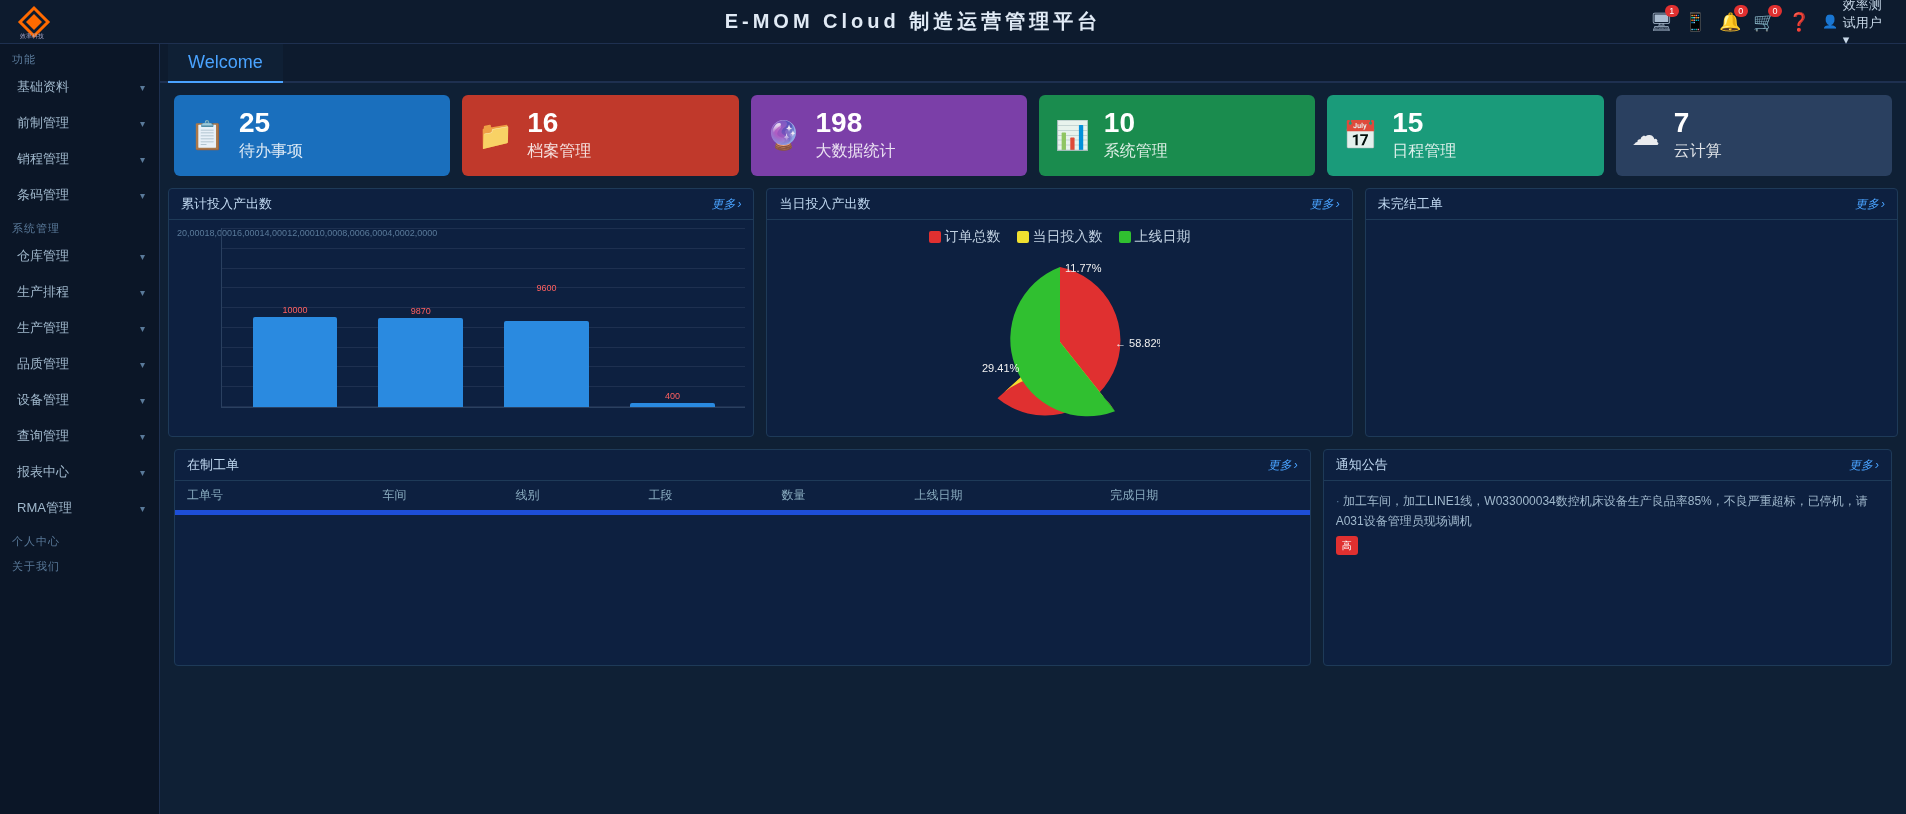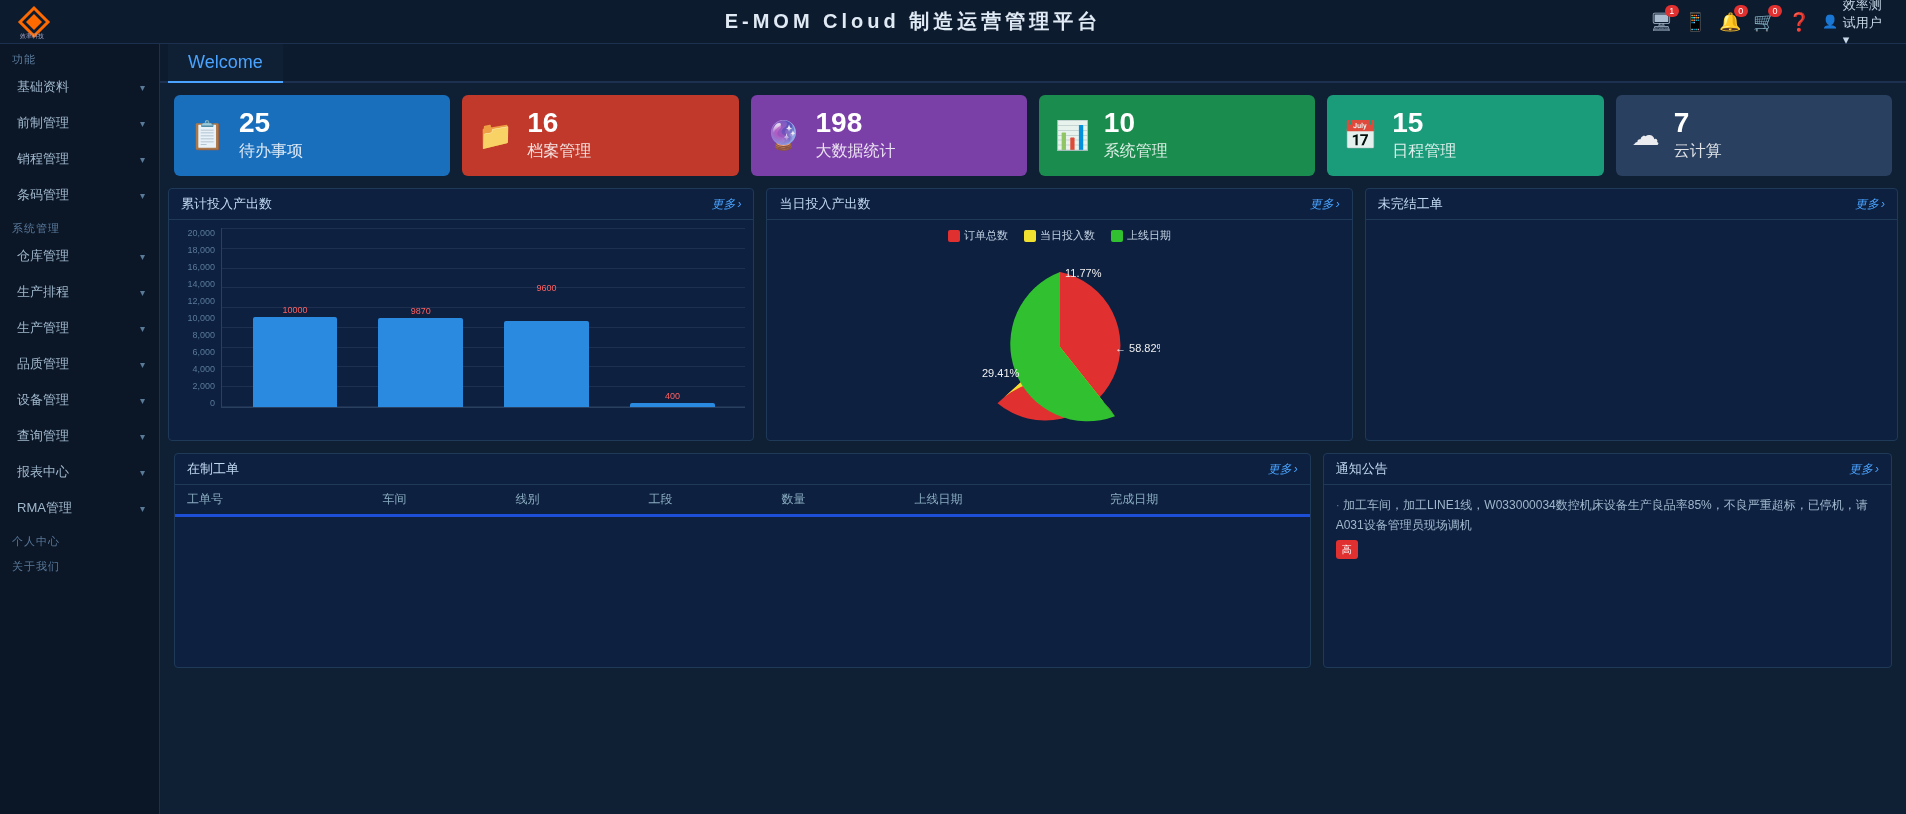--- a/index.html
+++ b/index.html
@@ -224,21 +224,21 @@
     }
     .notice-panel {
       flex: 1;
     }
 
     .table-header {
       display: flex;
       padding: 6px 8px;
       font-size: 12px;
       color: #8aacc0;
-      border-bottom: 3px solid #1d4ed8;
+      border-bottom: 5px solid #1d4ed8;
       gap: 0;
     }
     .table-col {
       flex: 1;
       padding: 0 4px;
     }
     .table-col.wide { flex: 1.5; }
 
     .notice-content {
       padding: 10px 12px;
@@ -413,21 +413,21 @@
         <div class="panel-header">
           <span>累计投入产出数</span>
           <span class="panel-more">
             <span>更多</span>
             <span>›</span>
           </span>
         </div>
         <div class="panel-body">
           <div style="position:relative; height:200px; padding-left:44px;">
 
-            <div style="position:absolute;left:0;top:0;bottom:20px;width:42px;display:flex;flex-direction:column;justify-content:space-between;font-size:9px;color:#5a7a9a;text-align:right;padding-right:4px;">
+            <div style="position:absolute;left:0;top:0;bottom:20px;width:42px;display:flex;flex-direction:row;justify-content:space-between;font-size:9px;color:#5a7a9a;text-align:right;padding-right:4px;">
               <span>20,000</span>
               <span>18,000</span>
               <span>16,000</span>
               <span>14,000</span>
               <span>12,000</span>
               <span>10,000</span>
               <span>8,000</span>
               <span>6,000</span>
               <span>4,000</span>
               <span>2,000</span>
@@ -488,21 +488,21 @@
       <div class="panel" style="flex:1.1">
         <div class="panel-header">
           <span>当日投入产出数</span>
           <span class="panel-more">
             <span>更多</span>
             <span>›</span>
           </span>
         </div>
         <div class="panel-body">
 
-          <div style="display:flex;gap:16px;font-size:11px;color:#c0d0e0;margin-bottom:9px;justify-content:center;">
+          <div style="display:flex;gap:16px;font-size:14px;color:#c0d0e0;margin-bottom:1px;justify-content:center;">
             <div style="display:flex;align-items:center;gap:4px;">
               <div style="width:12px;height:12px;background:#e03030;border-radius:2px;"></div>
               <span>订单总数</span>
             </div>
             <div style="display:flex;align-items:center;gap:4px;">
               <div style="width:12px;height:12px;background:#f0e030;border-radius:2px;"></div>
               <span>当日投入数</span>
             </div>
             <div style="display:flex;align-items:center;gap:4px;">
               <div style="width:12px;height:12px;background:#30c030;border-radius:2px;"></div>

